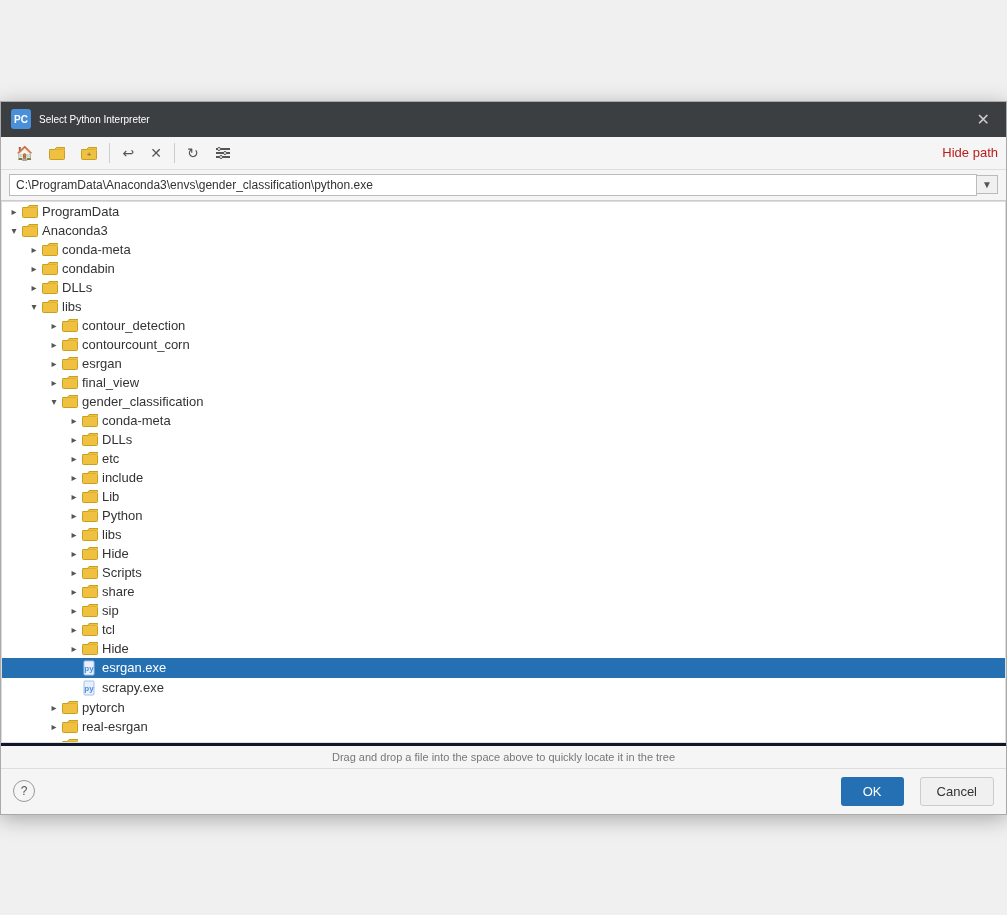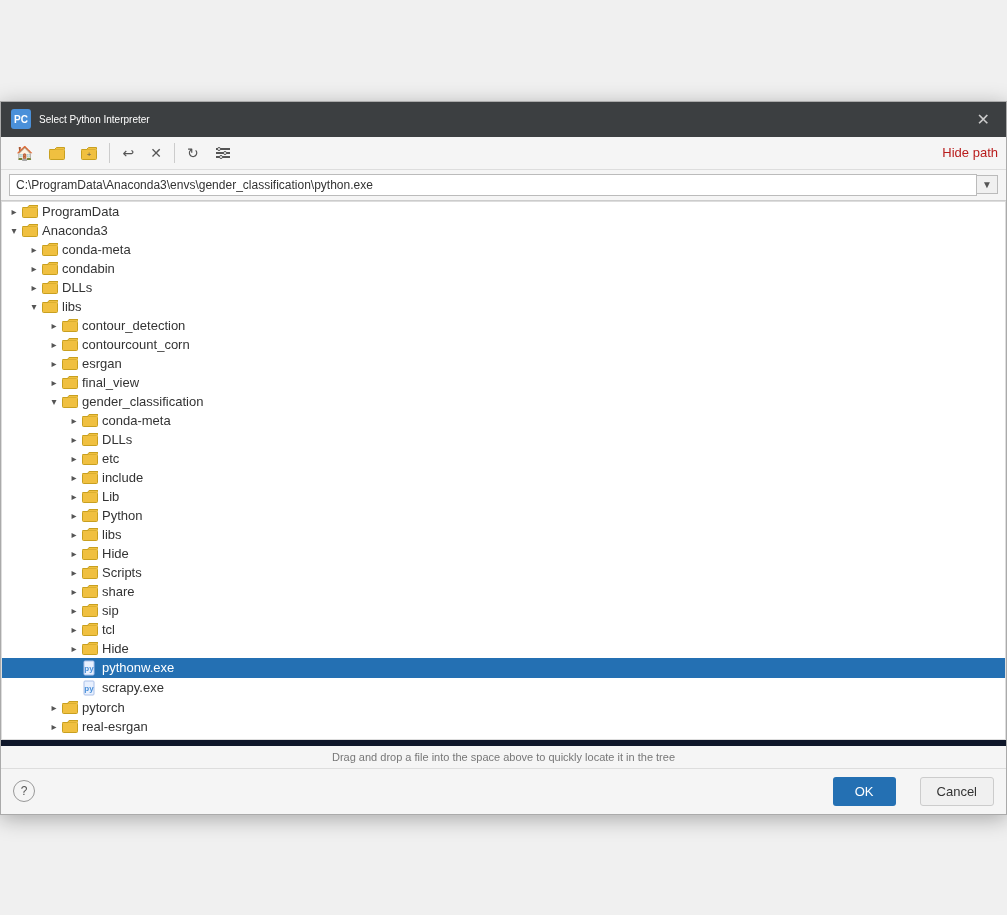--- a/index.html
+++ b/index.html
@@ -143,21 +143,21 @@
     }
     .tree-item.selected .toggle { color: #fff; }
     .tree-item .item-label { font-size: 13px; }
 
     .status-bar {
       padding: 5px 10px;
       text-align: center;
       font-size: 11px;
       color: #777;
       background: #f5f5f5;
-      border-top: 6px solid #0f172a;
+      border-top: 3px solid #0f172a;
       flex-shrink: 0;
     }
 
     .bottom-bar {
       display: flex;
       align-items: center;
       padding: 8px 12px;
       background: #f5f5f5;
       border-top: 1px solid #ddd;
       flex-shrink: 0;
@@ -171,21 +171,21 @@
       cursor: pointer;
       font-size: 12px;
       color: #555;
       display: flex;
       align-items: center;
       justify-content: center;
     }
     .bottom-buttons {
       margin-left: auto;
       display: flex;
-      gap: 24px;
+      gap: 16px;
     }
     .btn-ok {
       background: #2470b3;
       color: #fff;
       border: none;
       padding: 6px 22px;
       border-radius: 3px;
       cursor: pointer;
       font-size: 13px;
     }
@@ -520,21 +520,21 @@
     </div>
       <div class="tree-item selected">
       <span class="indent" style="width:64px;"></span>
       <span class="toggle"></span>
       <span style="display:inline-flex;align-items:center;margin-right:4px;">
           <svg width="16" height="16" viewBox="0 0 16 16" fill="none">
       <rect x="2" y="1" width="10" height="14" rx="1" fill="#e8f0fe" stroke="#aac0e8"></rect>
       <text x="7" y="11" font-size="8" text-anchor="middle" fill="#4a90d9" font-weight="bold">py</text>
     </svg>
         </span>
-      <span class="item-label">pythonw.exe</span>
+      <span class="item-label">esrgan.exe</span>
     </div>
       <div class="tree-item">
       <span class="indent" style="width:64px;"></span>
       <span class="toggle"></span>
       <span style="display:inline-flex;align-items:center;margin-right:4px;">
           <svg width="16" height="16" viewBox="0 0 16 16" fill="none">
       <rect x="2" y="1" width="10" height="14" rx="1" fill="#e8f0fe" stroke="#aac0e8"></rect>
       <text x="7" y="11" font-size="8" text-anchor="middle" fill="#4a90d9" font-weight="bold">py</text>
     </svg>
         </span>

